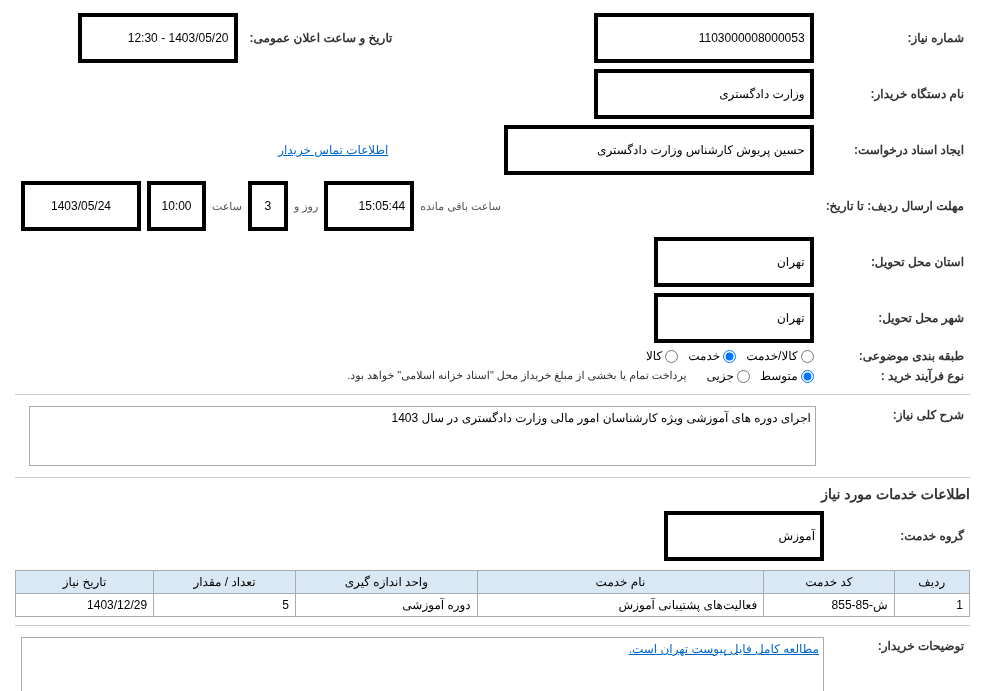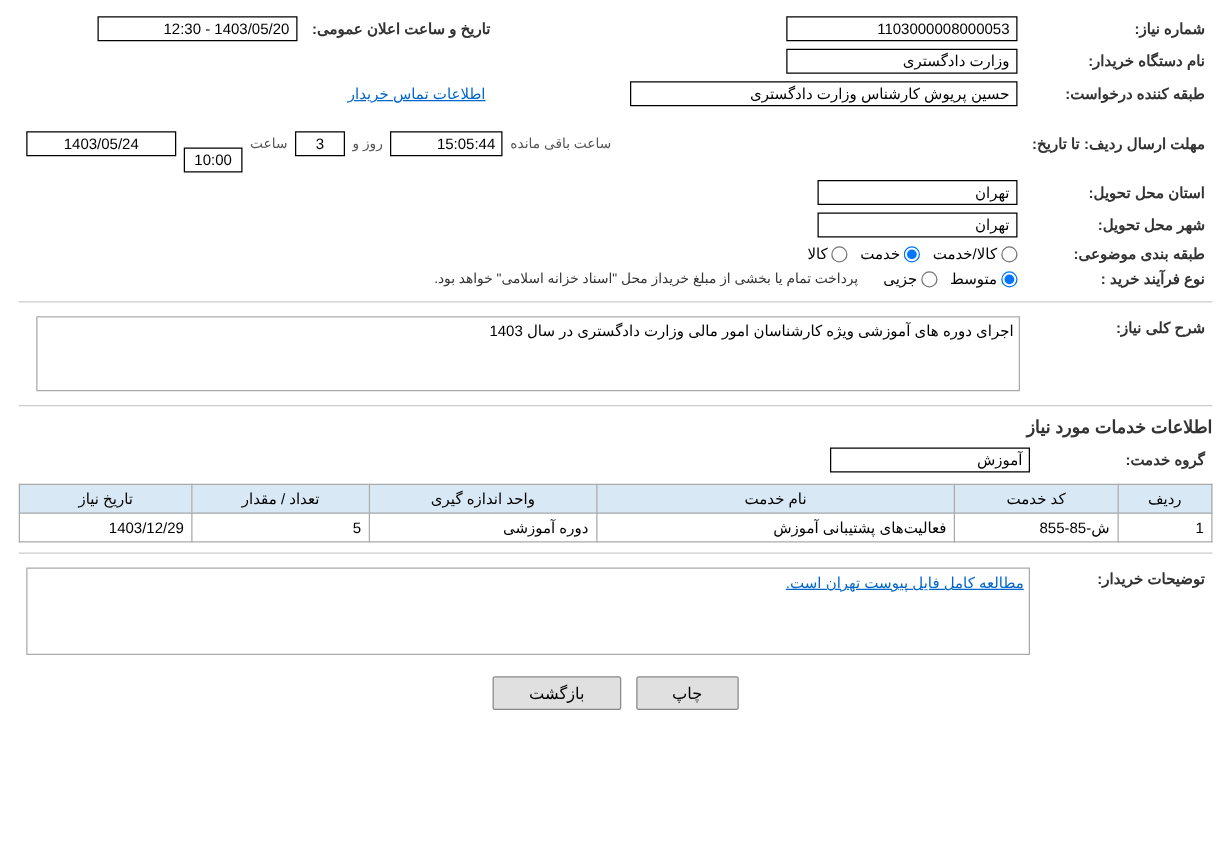--- a/index.html
+++ b/index.html
@@ -47,29 +47,29 @@
       color: #333;
       font-weight: bold;
       white-space: nowrap;
       text-align: right;
       width: 140px;
     }
     .value-cell {
       text-align: right;
     }
     .input-box {
-      border: 1px solid #000000;
+      border: 4px solid #000000;
       background: #fff;
-      padding: 2px 5px;
+      padding: 14px 5px;
       font-size: 12px;
       font-family: Tahoma, Arial, sans-serif;
       direction: rtl;
       display: inline-block;
     }
-    .input-wide { width: 185px; }
+    .input-wide { width: 220px; }
     .input-medium { width: 160px; }
     .link-text { color: #0066cc; text-decoration: underline; cursor: pointer; }
     .row-flex {
       display: flex;
       align-items: center;
       gap: 6px;
       justify-content: flex-end;
     }
     .radio-group {
       display: flex;
@@ -178,38 +178,38 @@
           <span class="input-box input-medium">1403/05/20 - 12:30</span>
         </td>
       </tr>
       <tr>
         <td class="label-cell">نام دستگاه خریدار:</td>
         <td class="value-cell" colspan="4">
           <span class="input-box input-wide">وزارت دادگستری</span>
         </td>
       </tr>
       <tr>
-        <td class="label-cell">طبقه کننده درخواست:</td>
+        <td class="label-cell">ایجاد اسناد درخواست:</td>
         <td class="value-cell" colspan="2">
           <span class="input-box" style="width:310px;">حسین پریوش کارشناس وزارت دادگستری</span>
         </td>
         <td colspan="2" style="text-align:right; padding-right:10px;">
           <span class="link-text">اطلاعات تماس خریدار</span>
         </td>
       </tr>
       <tr>
         <td class="label-cell">مهلت ارسال ردیف: تا تاریخ:</td>
         <td class="value-cell" colspan="4">
           <div class="row-flex">
             <span class="small-label">ساعت باقی مانده</span>
             <span class="input-box" style="width:90px;">15:05:44</span>
             <span class="small-label">روز و</span>
             <span class="input-box" style="width:40px; text-align:center;">3</span>
             <span class="small-label">ساعت</span>
-            <span class="input-box" style="width:47px; text-align:center;margin-top:27px;">10:00</span>
+            <span class="input-box" style="width:59px; text-align:center;">10:00</span>
             <span class="input-box" style="width:120px; text-align:center;">1403/05/24</span>
           </div>
         </td>
       </tr>
       <tr>
         <td class="label-cell">استان محل تحویل:</td>
         <td class="value-cell" colspan="4">
           <span class="input-box input-medium">تهران</span>
         </td>
       </tr>

